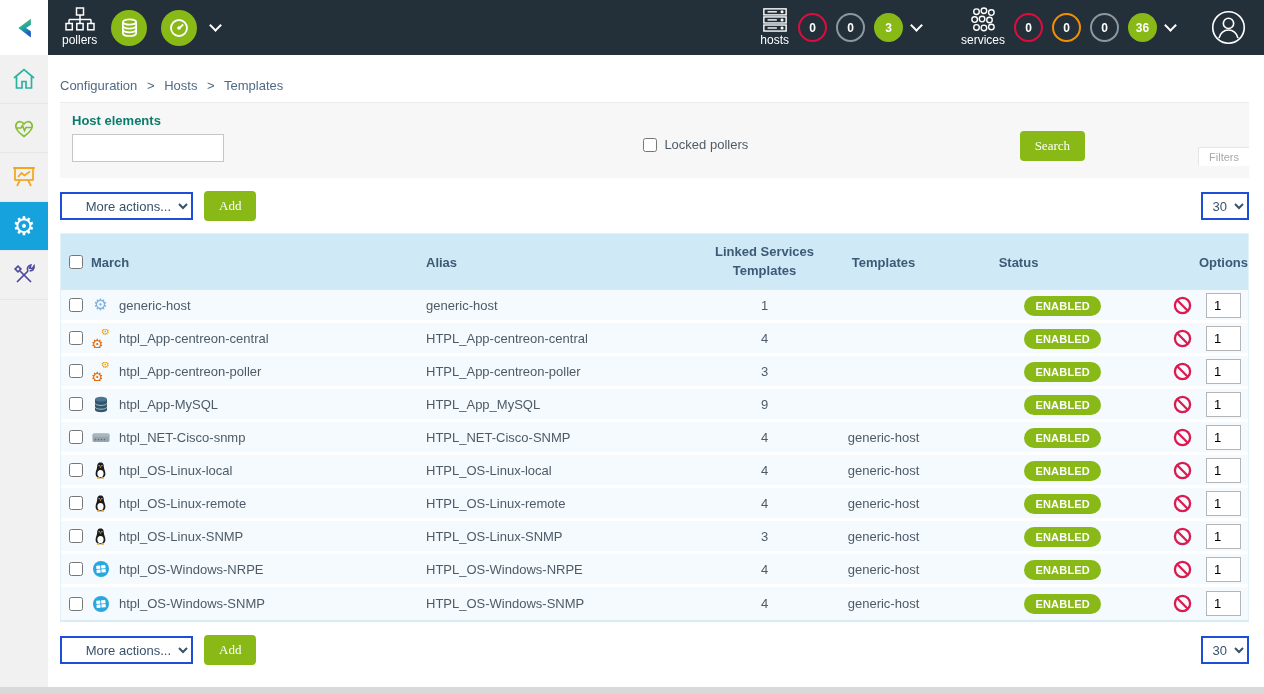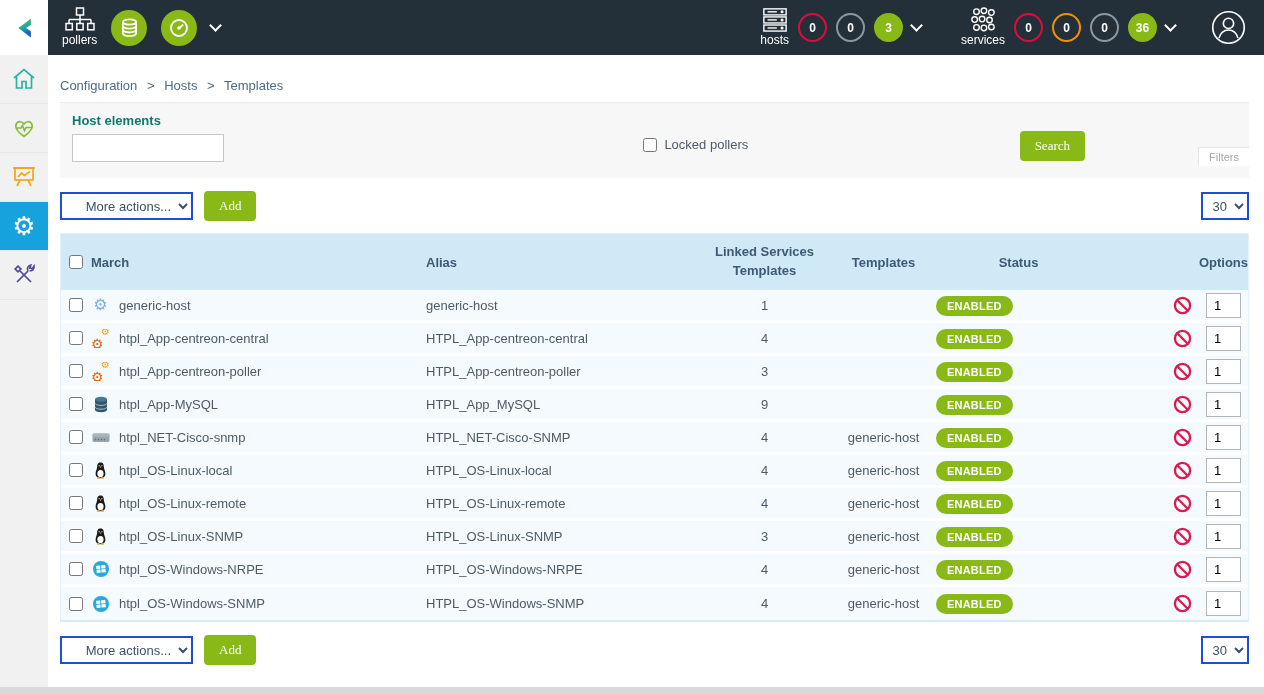--- a/index.html
+++ b/index.html
@@ -81,21 +81,21 @@
   .trow:last-child { border-bottom:none; }
   .c-name { display:flex; align-items:center; gap:9px; overflow:hidden; }
   .row-icon { width:19px; display:inline-flex; justify-content:center; align-items:center; flex:0 0 auto; }
   .name-text { cursor:pointer; white-space:nowrap; }
   .gear-blue { color:#7fb2dd; font-size:16px; line-height:1; }
   .gears-orange { position:relative; width:19px; height:19px; }
   .gears-orange .g1 { position:absolute; left:0; bottom:-3px; color:#e06a10; font-size:14px; line-height:1; }
   .gears-orange .g2 { position:absolute; right:0; top:-2px; color:#f0a009; font-size:10px; line-height:1; }
   .pill { background:#88b917; color:#fff; font-size:11px; font-weight:bold; border-radius:11px; padding:4px 11px;
           letter-spacing:.2px; }
-  .c-status { text-align:left; }
+  .c-status { text-align:right; }
   .c-opts { display:flex; align-items:center; justify-content:flex-end; gap:14px; padding-right:7px; }
   .ban { display:inline-flex; cursor:pointer; }
   .opt-input { width:35px; height:25px; border:1px solid #b5b5b5; padding:0 0 0 7px; font-size:13px; background:#fff; }
 
   .bottom-strip { height:7px; background:#d9d9d9; flex:0 0 auto; }
 </style>
 </head>
 <body>
 
 <div class="app">

